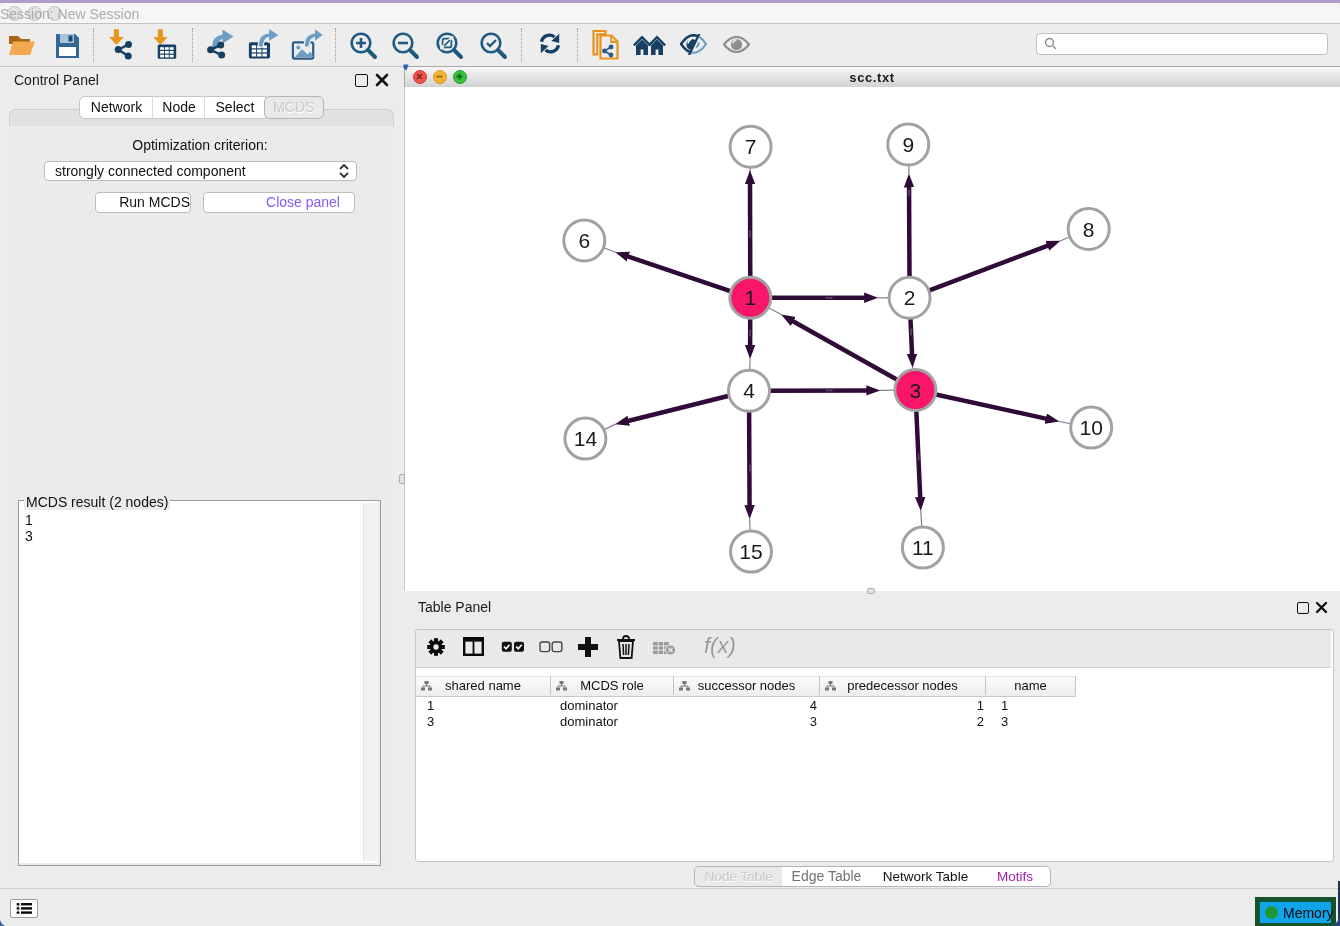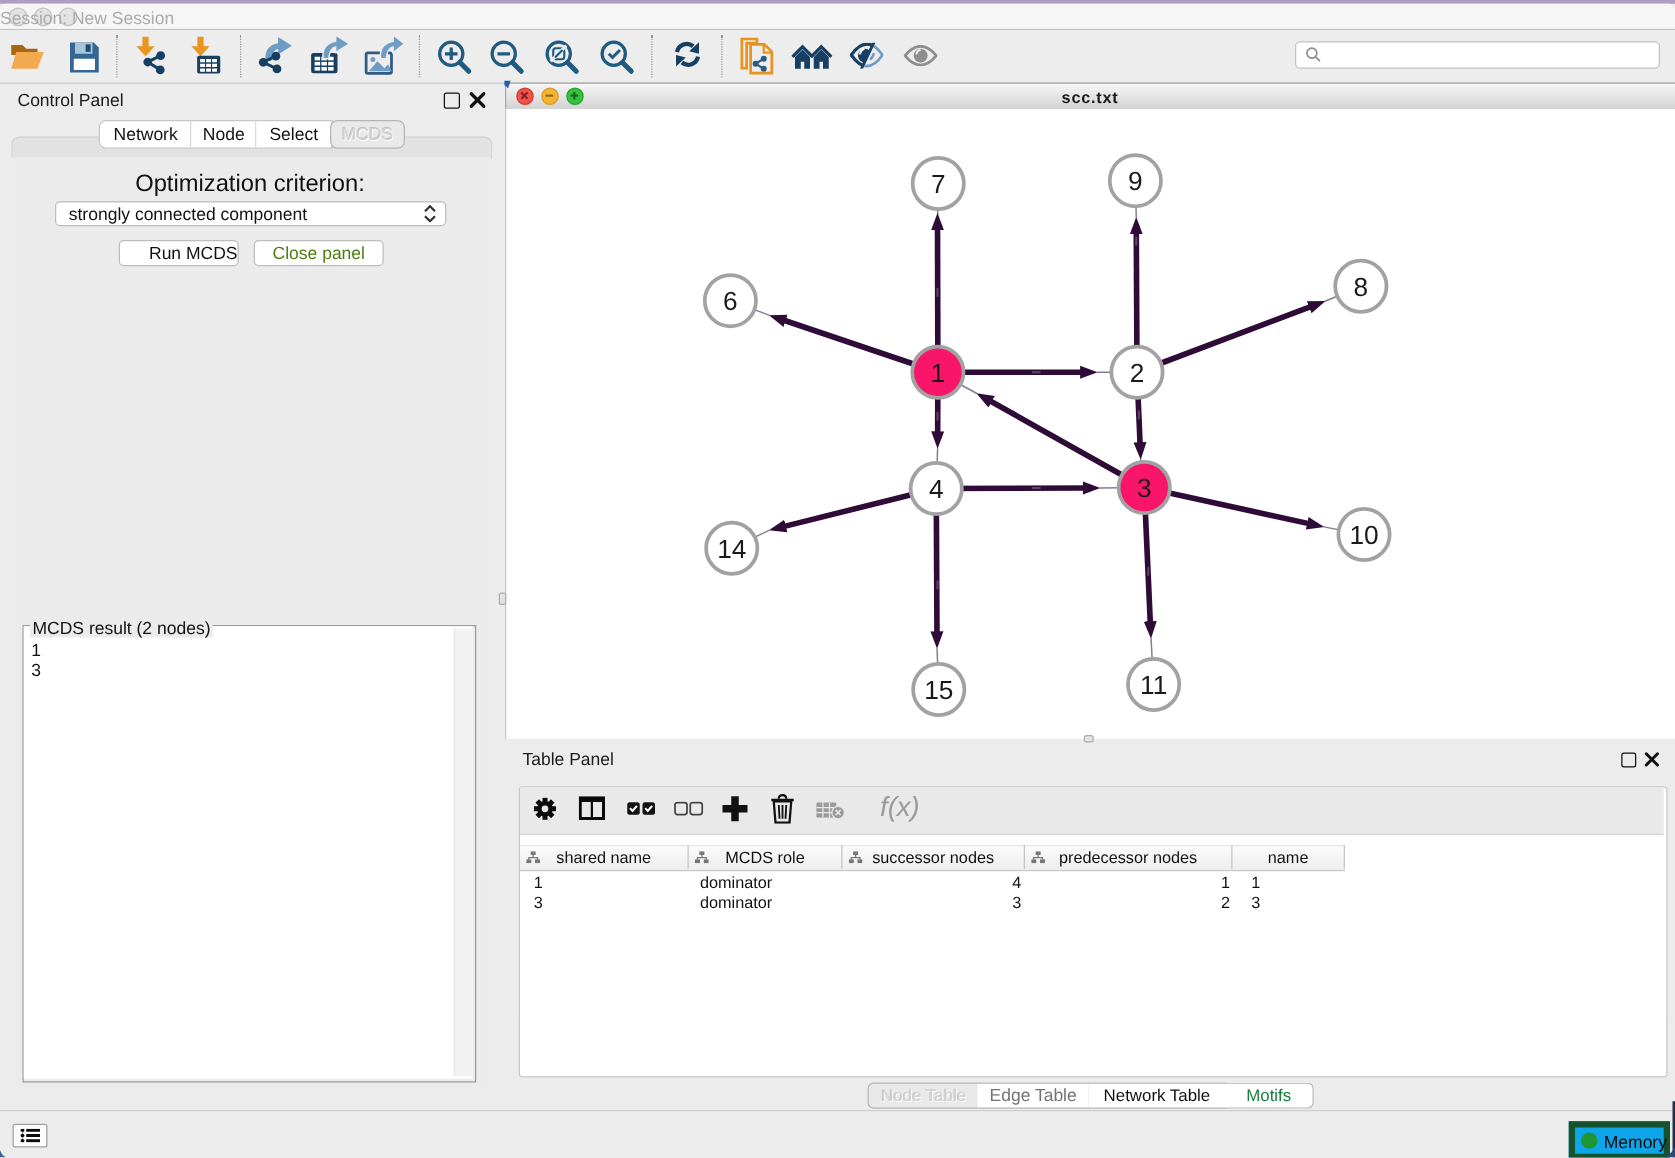--- a/index.html
+++ b/index.html
@@ -193,30 +193,30 @@
   </svg>
 
 <div class="abs" style="left:9px;top:109px;width:383px;height:17px;background:#e2e2e2;border:1px solid #cfcfcf;border-bottom:none;border-radius:7px 7px 0 0;"></div>
 <div class="abs" style="left:9px;top:126px;width:383px;height:744px;background:#ebebeb;"></div>
 
 <div class="abs" style="left:79px;top:96px;width:73px;height:21px;background:#fff;border:1px solid #c6c6c6;border-radius:6px 0 0 6px;line-height:21px;text-align:center;font-size:14px;color:#111;">Network</div>
 <div class="abs" style="left:152px;top:96px;width:52px;height:21px;background:#fff;border:1px solid #c6c6c6;border-left:1px solid #d9d9d9;line-height:21px;text-align:center;font-size:14px;color:#111;">Node</div>
 <div class="abs" style="left:204px;top:96px;width:60px;height:21px;background:#fff;border:1px solid #c6c6c6;border-left:1px solid #d9d9d9;line-height:21px;text-align:center;font-size:14px;color:#111;">Select</div>
 <div class="abs" style="left:264px;top:96px;width:58px;height:21px;background:#e9e9e9;border:1px solid #b5b5b5;border-radius:6px;line-height:21px;text-align:center;font-size:14px;color:#d2d2d2;text-shadow:0.5px 0.5px 0 #ffffff, -0.5px -0.5px 0 #c0c0c0;">MCDS</div>
 
-<div class="abs" style="left:0;top:137px;width:400px;text-align:center;font-size:19px;color:#111;">Optimization criterion:</div>
+<div class="abs" style="left:0;top:137px;width:400px;text-align:center;font-size:14px;color:#111;">Optimization criterion:</div>
 <div class="abs" style="left:44px;top:161px;width:311px;height:18px;background:#fff;border:1px solid #bdbdbd;border-radius:4px;text-align:right;">
   <div style="position:absolute;left:10px;top:1px;font-size:14px;color:#111;">strongly connected component</div>
   <svg style="position:absolute;right:6px;top:2px" width="12" height="14" viewBox="0 0 12 14">
       <path d="M2 5 L6 1 L10 5" fill="none" stroke="#333" stroke-width="1.8"></path>
       <path d="M2 9 L6 13 L10 9" fill="none" stroke="#333" stroke-width="1.8"></path>
     </svg>
 </div>
 <div class="abs" style="left:95px;top:192px;width:94px;height:19px;background:#fff;border:1px solid #bdbdbd;border-radius:4px;line-height:19px;text-align:right;font-size:14px;color:#111;">Run MCDS</div>
-<div class="abs" style="left:203px;top:192px;width:102px;height:19px;background:#fff;border:1px solid #bdbdbd;border-radius:4px;line-height:19px;text-align:center;font-size:14px;color:#4d7c0f;">Close panel</div>
+<div class="abs" style="left:203px;top:192px;width:102px;height:19px;background:#fff;border:1px solid #bdbdbd;border-radius:4px;line-height:19px;text-align:center;font-size:14px;color:#8b5cf6;padding-left:48px;">Close panel</div>
 
 <div class="abs" style="left:18px;top:500px;width:361px;height:364px;border:1px solid #9c9c9c;"></div>
 <div class="abs" style="left:19px;top:501px;width:359px;height:362px;background:#fff;"></div>
 <div class="abs" style="left:24px;top:494px;background:#ebebeb;padding:0 2px;font-size:14px;color:#111;">MCDS result (2 nodes)</div>
 <div class="abs" style="left:363px;top:503px;width:14px;height:358px;background:#f2f2f2;border-left:1px solid #e2e2e2;"></div>
 <div class="abs" style="left:25px;top:512px;font-size:14px;color:#111;line-height:16px;">1<br>3</div>
 
 <div class="abs" style="left:404px;top:66px;width:935px;height:20px;background:linear-gradient(#f7f7f7,#d2d2d2);border-top:1px solid #a8a8a8;border-bottom:1px solid #9a9a9a;border-left:1px solid #a8a8a8;"></div>
 <div class="abs" style="left:413px;top:70px;width:12px;height:12px;border-radius:50%;background:#ee544b;border:1px solid #ce3a34;"></div>
 <div class="abs" style="left:433px;top:70px;width:12px;height:12px;border-radius:50%;background:#f6b333;border:1px solid #d99b22;"></div>
@@ -443,21 +443,21 @@
 <div class="cell" style="left:745px;top:697px;width:72px;text-align:right;">4</div>
 <div class="cell" style="left:745px;top:713px;width:72px;text-align:right;">3</div>
 <div class="cell" style="left:912px;top:697px;width:72px;text-align:right;">1</div>
 <div class="cell" style="left:912px;top:713px;width:72px;text-align:right;">2</div>
 <div class="cell" style="left:1001px;top:697px;">1</div>
 <div class="cell" style="left:1001px;top:713px;">3</div>
 
 <div class="abs" style="left:694px;top:866px;width:88px;height:19px;background:#e9e9e9;border:1px solid #b5b5b5;border-radius:5px 0 0 5px;line-height:19px;text-align:center;font-size:13.5px;color:#d2d2d2;text-shadow:0.5px 0.5px 0 #ffffff, -0.5px -0.5px 0 #c0c0c0;">Node Table</div>
 <div class="abs" style="left:782px;top:866px;width:89px;height:19px;background:#fff;border:1px solid #b5b5b5;border-left:none;line-height:19px;text-align:center;font-size:14px;color:#737373;">Edge Table</div>
 <div class="abs" style="left:871px;top:866px;width:109px;height:19px;background:#fff;border:1px solid #b5b5b5;border-left:none;line-height:19px;text-align:center;font-size:13.5px;color:#111;">Network Table</div>
-<div class="abs" style="left:980px;top:866px;width:70px;height:19px;background:#fff;border:1px solid #b5b5b5;border-left:none;border-radius:0 5px 5px 0;line-height:19px;text-align:center;font-size:13.5px;color:#15803d;">Motifs</div>
+<div class="abs" style="left:980px;top:866px;width:70px;height:19px;background:#fff;border:1px solid #b5b5b5;border-left:none;border-radius:0 5px 5px 0;line-height:19px;text-align:center;font-size:13.5px;color:#a21caf;">Motifs</div>
 
 <div class="abs" style="left:0;top:888px;width:1340px;height:38px;background:#ececec;border-top:1px solid #cfcfcf;"></div>
 <div class="abs" style="left:10px;top:899px;width:26px;height:17px;background:#fcfcfc;border:1.5px solid #9e9e9e;border-radius:2px;">
 <svg width="16" height="11" style="position:absolute;left:5px;top:3px" viewBox="0 0 16 11">
       <g fill="#0a0a0a">
         <rect x="0.5" y="0" width="3" height="2.4" rx="1"></rect>
         <rect x="5" y="0" width="11" height="2.4"></rect>
         <rect x="0.5" y="4.2" width="3" height="2.4" rx="1"></rect>
         <rect x="5" y="4.2" width="11" height="2.4"></rect>
         <rect x="0.5" y="8.4" width="3" height="2.4" rx="1"></rect>

